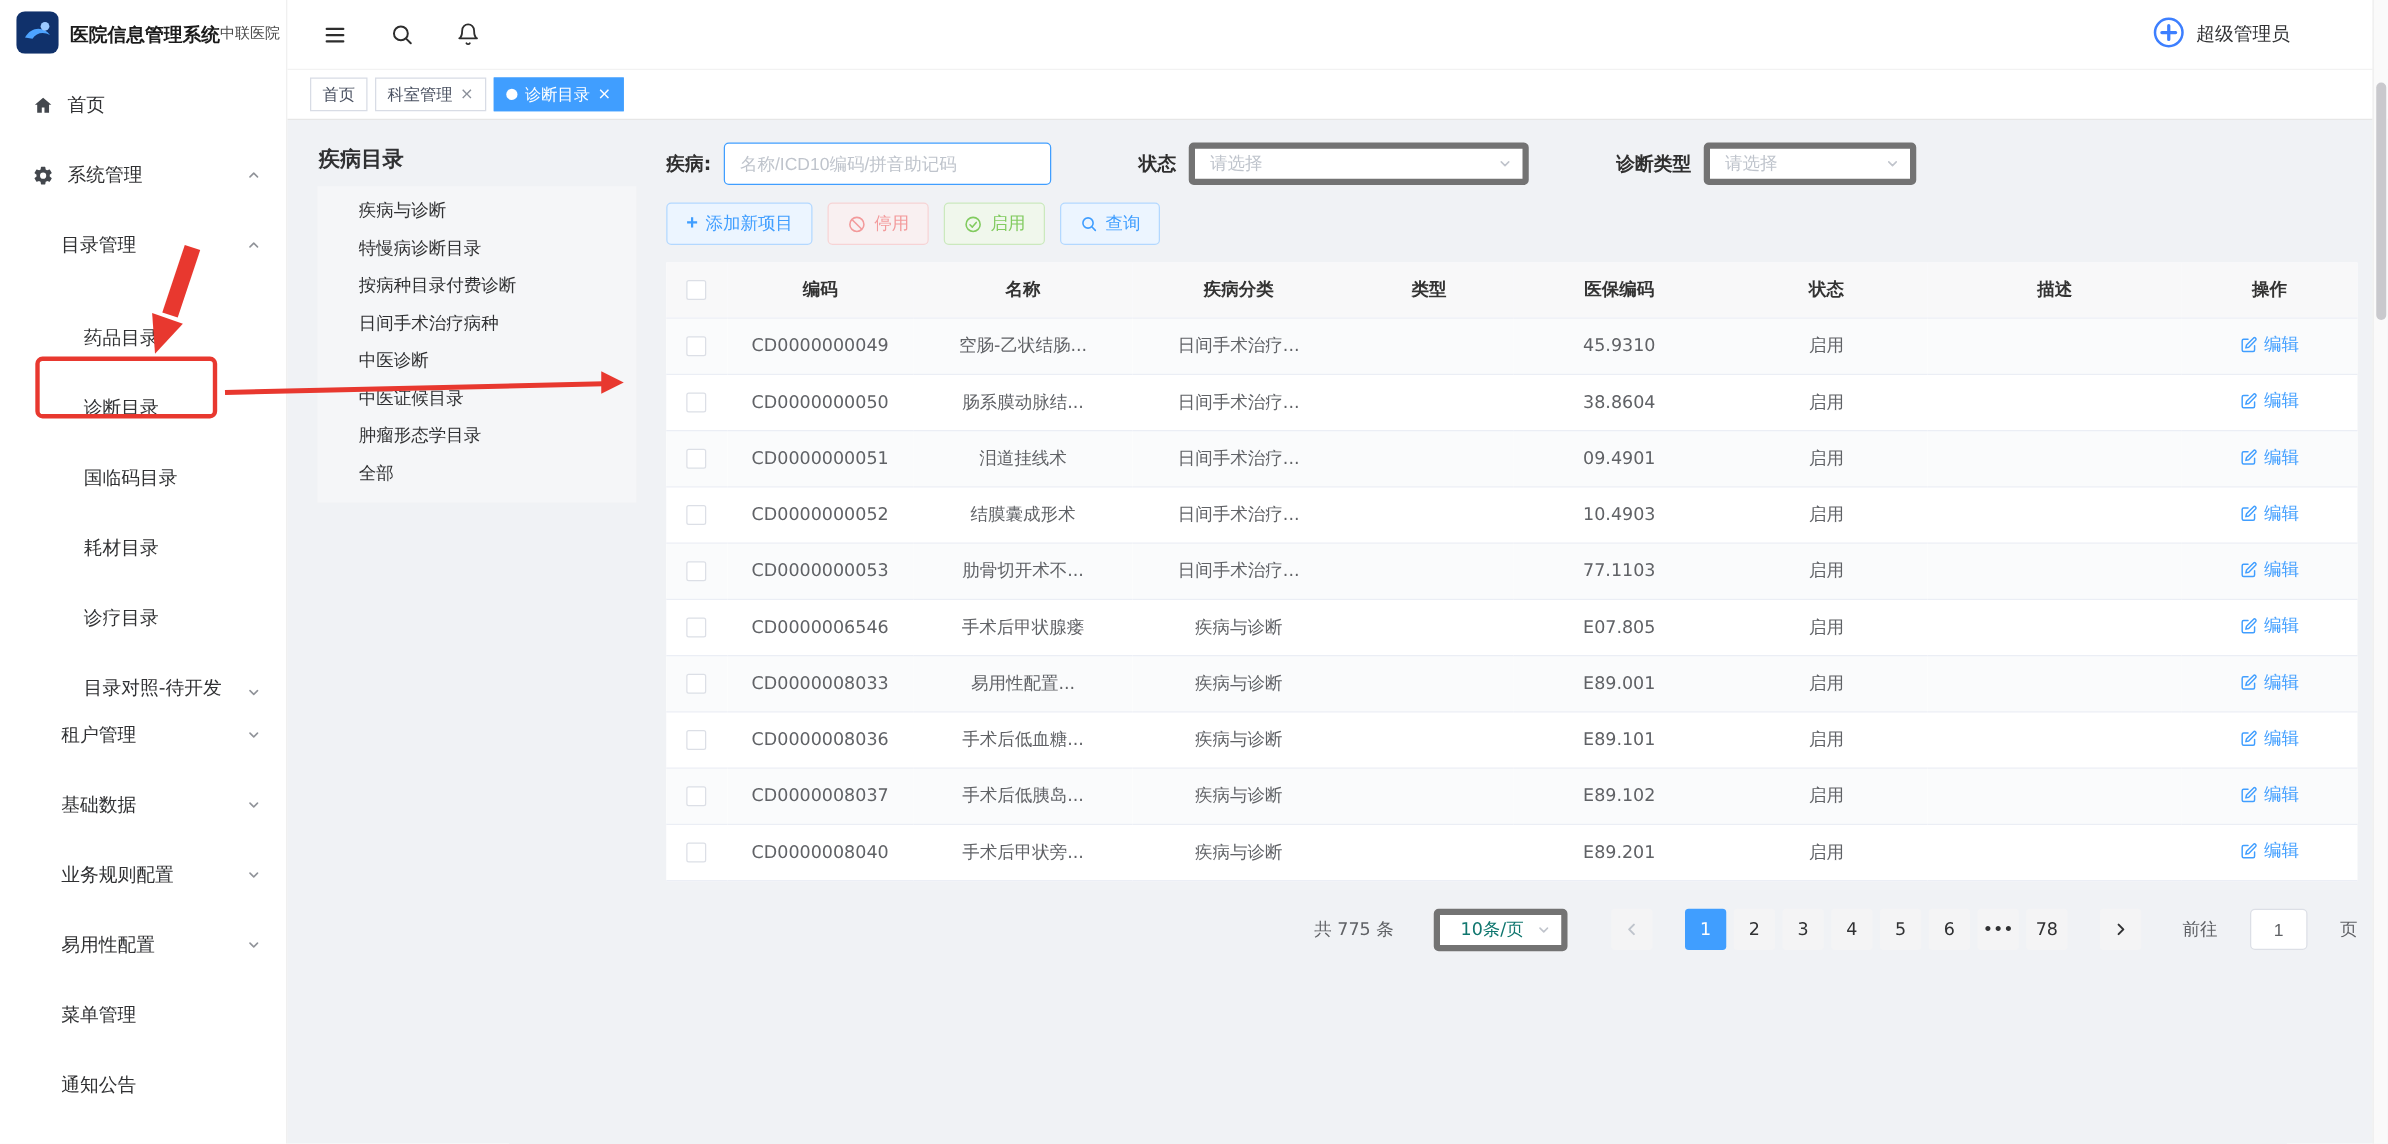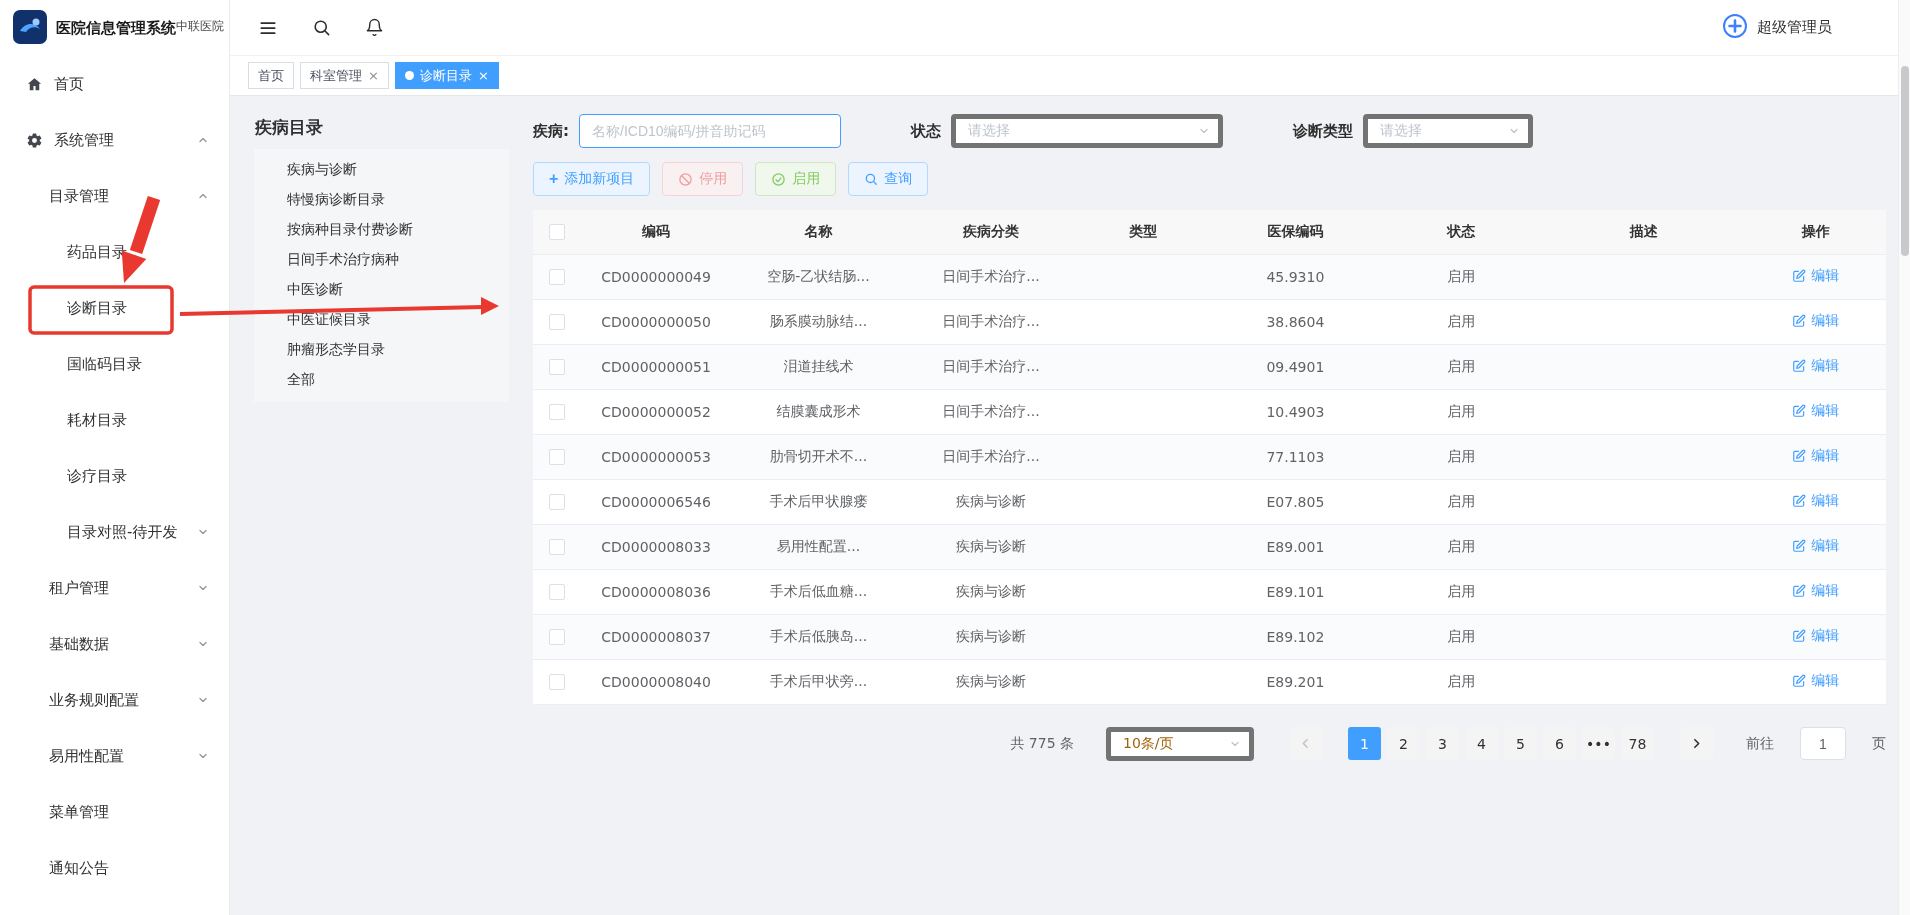--- a/index.html
+++ b/index.html
@@ -12,21 +12,21 @@
 
   
   .sidebar { width: 230px; flex-shrink: 0; background: #fff; border-right: 1px solid #ececec; }
   .logo-area { height: 56px; display: flex; align-items: center; padding-left: 13px; gap: 9px; }
   .logo-text { display: flex; flex-direction: row; line-height: 1.25; }
   .logo-title { font-size: 15px; font-weight: 700; color: #1b1b1b; }
   .logo-sub { font-size: 12px; color: #4a4a4a; }
   .menu-item { height: 56px; display: flex; align-items: center; font-size: 15px; color: #303133; cursor: pointer; padding-right: 20px; }
   .menu-item.level1 { padding-left: 26px; }
   .menu-item.level2 { padding-left: 49px; }
-  .menu-item.level3 { padding-left: 67px; }
+  .menu-item.level3 { padding-left: 67px; align-items: flex-end; }
   .mi-icon { display: inline-flex; width: 18px; margin-right: 10px; color: #43474d; }
   .mi-arrow { margin-left: auto; color: #909399; display: inline-flex; }
 
   
   .main { flex: 1; display: flex; flex-direction: column; min-width: 0; }
   .topbar { height: 56px; background: #fff; display: flex; align-items: center; padding: 0 78px 0 28px; gap: 34px; border-bottom: 1px solid #f2f2f2; }
   .tb-icon { display: inline-flex; color: #2d2d2d; cursor: pointer; }
   .user { margin-left: auto; display: flex; align-items: center; gap: 9px; font-size: 15px; color: #303133; cursor: pointer; }
 
   .tags-bar { height: 40px; background: #fff; border-bottom: 1px solid #e6e6e6; display: flex; align-items: center; padding-left: 18px; gap: 6px; }
@@ -67,21 +67,21 @@
   .table-card { background: #fff; }
   table { width: 100%; border-collapse: collapse; table-layout: fixed; font-size: 14px; }
   thead th { height: 44px; background: #f8f8f9; color: #333; font-weight: 700; text-align: center; border-bottom: 1px solid #ebeef5; }
   tbody td { height: 45px; text-align: center; color: #606266; border-bottom: 1px solid #ebeef5; overflow: hidden; white-space: nowrap; }
   tbody tr:nth-child(odd) { background: #fafbfc; }
   .cbx { display: inline-block; width: 16px; height: 16px; border: 1px solid #dcdfe6; border-radius: 2px; background: #fff; cursor: pointer; vertical-align: middle; }
   .edit-link { color: #409eff; display: inline-flex; align-items: center; gap: 5px; cursor: pointer; text-decoration: none; }
 
   .pagination { display: flex; align-items: center; justify-content: flex-end; margin-top: 22px; font-size: 14px; color: #606266; gap: 20px; }
   .pg-total { margin-right: 12px; }
-  .psize { margin-left: 0; margin-right: 12px; color: #a16207; width: 148px; }
+  .psize { margin-left: 0; margin-right: 12px; color: #0f766e; width: 107px; justify-content: flex-end; }
   .pg { min-width: 33px; height: 33px; border-radius: 3px; background: #f4f4f5; color: #303133; display: inline-flex; align-items: center; justify-content: center; font-size: 14px; cursor: pointer; margin: 0 3px; padding: 0 4px; }
   .pg.active { background: #409eff; color: #fff; }
   .pg.prev { color: #bfc4cc; }
   .goto-label { margin-left: 10px; }
   .goto-input { width: 46px; height: 33px; border: 1px solid #dcdfe6; border-radius: 4px; text-align: center; font-size: 14px; color: #606266; margin: 0 6px; outline: none; }
 
   
   .scrollbar { position: absolute; right: 0; top: 0; width: 12px; height: 915px; background: #fafafa; border-left: 1px solid #ededed; }
   .scroll-thumb { position: absolute; left: 2px; top: 66px; width: 8px; height: 190px; background: #c9c9cd; border-radius: 4px; cursor: pointer; }
 

